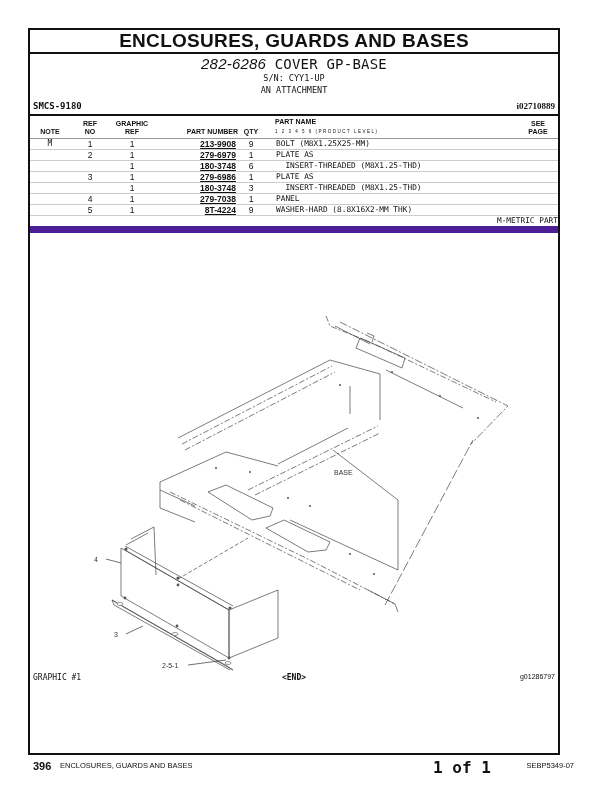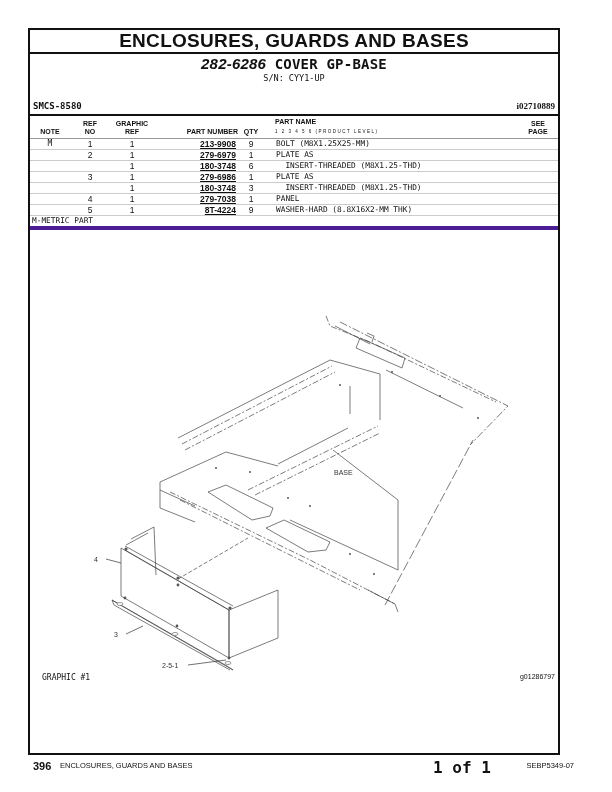--- a/index.html
+++ b/index.html
@@ -1,63 +1,64 @@
 <!DOCTYPE html>
 <html><head>
 <meta charset="utf-8">
 <style>
   html, body { margin:0; padding:0; background:#fff; }
   body { width:612px; height:792px; position:relative; overflow:hidden; font-family:"Liberation Sans", sans-serif; color:#111; }
   .frame { position:absolute; left:28px; top:28px; width:532px; height:727px; border:2px solid #111; box-sizing:border-box; }
   .title-bar { position:absolute; left:0; top:0; right:0; height:22px; border-bottom:2px solid #111; text-align:center; font-weight:bold; font-size:19px; line-height:22px; letter-spacing:0.3px; }
   .subhead { position:absolute; left:0; right:0; top:25px; text-align:center; }
-  .part-title { font-size:14px; font-weight:bold; font-family:"DejaVu Sans Mono", monospace; letter-spacing:0.2px; }
+  .part-title { font-size:14px; font-weight:normal; font-family:"DejaVu Sans Mono", monospace; letter-spacing:0.2px; }
   .part-title .pn { font-style:italic; font-family:"Liberation Sans", sans-serif; font-size:15px; }
   .sn, .attach { font-size:8.5px; font-weight:normal; font-family:"DejaVu Sans Mono", monospace; line-height:12px; }
   .smcs { position:absolute; left:3px; top:71px; font-size:9px; font-weight:bold; font-family:"DejaVu Sans Mono", monospace; }
   .iref { position:absolute; right:3px; top:71px; font-size:9px; font-weight:bold; font-family:Liberation Serif, serif; }
   .table { position:absolute; left:0; right:0; top:84px; border-top:2px solid #111; }
   .thead { position:relative; height:22px; border-bottom:1px solid #999; font-size:7px; font-weight:bold; }
   .th { position:absolute; text-align:center; line-height:8px; }
   .lvl { position:absolute; left:245px; top:13px; font-size:4.5px; font-weight:normal; letter-spacing:1.5px; }
   .row { position:relative; height:10px; border-bottom:1px solid #ccc; font-size:8.5px; line-height:10px; }
   .cell { position:absolute; top:0; }
   .c-note { left:6px; width:28px; text-align:center; font-family:"DejaVu Sans Mono", monospace; font-size:8px;}
   .c-ref { left:50px; width:20px; text-align:center; }
   .c-gr { left:92px; width:20px; text-align:center; }
   .c-pn { left:140px; width:66px; text-align:right; font-weight:bold;text-decoration:underline; }
   .c-qty { left:210px; width:22px; text-align:center; }
   .c-name { left:246px; font-family:"DejaVu Sans Mono", monospace; font-size:7.8px; white-space:pre; }
-  .metric { height:10px; font-size:7.8px; line-height:10px; padding-left:2px; font-family:"DejaVu Sans Mono", monospace; border-bottom:4px solid #4c1d95; }
+  .metric { height:10px; font-size:7.8px; line-height:10px; padding-left:2px; font-family:"DejaVu Sans Mono", monospace; border-bottom:7px solid #4c1d95;text-align:right; }
   .diagram { position:absolute; left:22px; top:272px; width:490px; height:380px; }
   .graphic-line { position:absolute; left:3px; right:3px; top:643px; height:12px; font-size:8px; font-family:"DejaVu Sans Mono", monospace; }
-  .graphic-line .gl { position:absolute; left:9px; }
+  .graphic-line .gl { position:absolute; left:0; }
   .graphic-line .end { position:absolute; left:0; right:0; text-align:center; font-weight:bold; }
   .graphic-line .gid { position:absolute; right:0; font-size:7px; font-family:"Liberation Sans", sans-serif; }
   .footer { position:absolute; left:33px; right:38px; top:760px; height:14px; font-size:7.5px; }
   .footer .pg { position:absolute; left:0; font-weight:bold; font-size:11px; }
   .footer .sect { position:absolute; left:27px; top:1px; }
   .footer .of { position:absolute; left:400px; font-weight:bold; font-size:16px; font-family:"DejaVu Sans Mono", monospace; top:-2px;}
   .footer .doc { position:absolute; right:0; top:1px; }
 </style>
 </head>
 <body>
 
 <div class="frame">
   <div class="title-bar">ENCLOSURES, GUARDS AND BASES</div>
 
   <div class="subhead">
     <div class="part-title">
       <span class="pn">282-6286</span>
       <span>COVER GP-BASE</span>
     </div>
     <div class="sn">S/N: CYY1-UP</div>
+    <div class="attach">AN ATTACHMENT</div>
   </div>
 
-  <div class="smcs">SMCS-8580</div>
+  <div class="smcs">SMCS-9180</div>
   <div class="iref">i02710889</div>
 
   <div class="table">
     <div class="thead">
       <div class="th" style="left:6px;width:28px;top:12px;">NOTE</div>
       <div class="th" style="left:48px;width:24px;top:4px;">REF</div>
       <div class="th" style="left:48px;width:24px;top:12px;">NO</div>
       <div class="th" style="left:82px;width:40px;top:4px;">GRAPHIC</div>
       <div class="th" style="left:82px;width:40px;top:12px;">REF</div>
       <div class="th" style="left:138px;width:70px;top:12px;text-align:right;">PART NUMBER</div>
@@ -210,20 +211,21 @@
         <ellipse cx="198" cy="633" rx="3" ry="1.5"></ellipse>
     </g>
     <text x="304" y="445" font-family="Liberation Sans, sans-serif" font-size="7" fill="#333">BASE</text>
     <text x="64" y="532" font-family="Liberation Sans, sans-serif" font-size="7" fill="#333">4</text>
     <text x="84" y="607" font-family="Liberation Sans, sans-serif" font-size="7" fill="#333">3</text>
     <text x="132" y="638" font-family="Liberation Sans, sans-serif" font-size="7" fill="#333">2-5-1</text>
   </svg>
 
   <div class="graphic-line">
     <span class="gl">GRAPHIC #1</span>
+    <span class="end">&lt;END&gt;</span>
     <span class="gid">g01286797</span>
   </div>
 </div>
 
 <div class="footer">
   <span class="pg">396</span>
   <span class="sect">ENCLOSURES, GUARDS AND BASES</span>
   <span class="of">1 of 1</span>
   <span class="doc">SEBP5349-07</span>
 </div>

